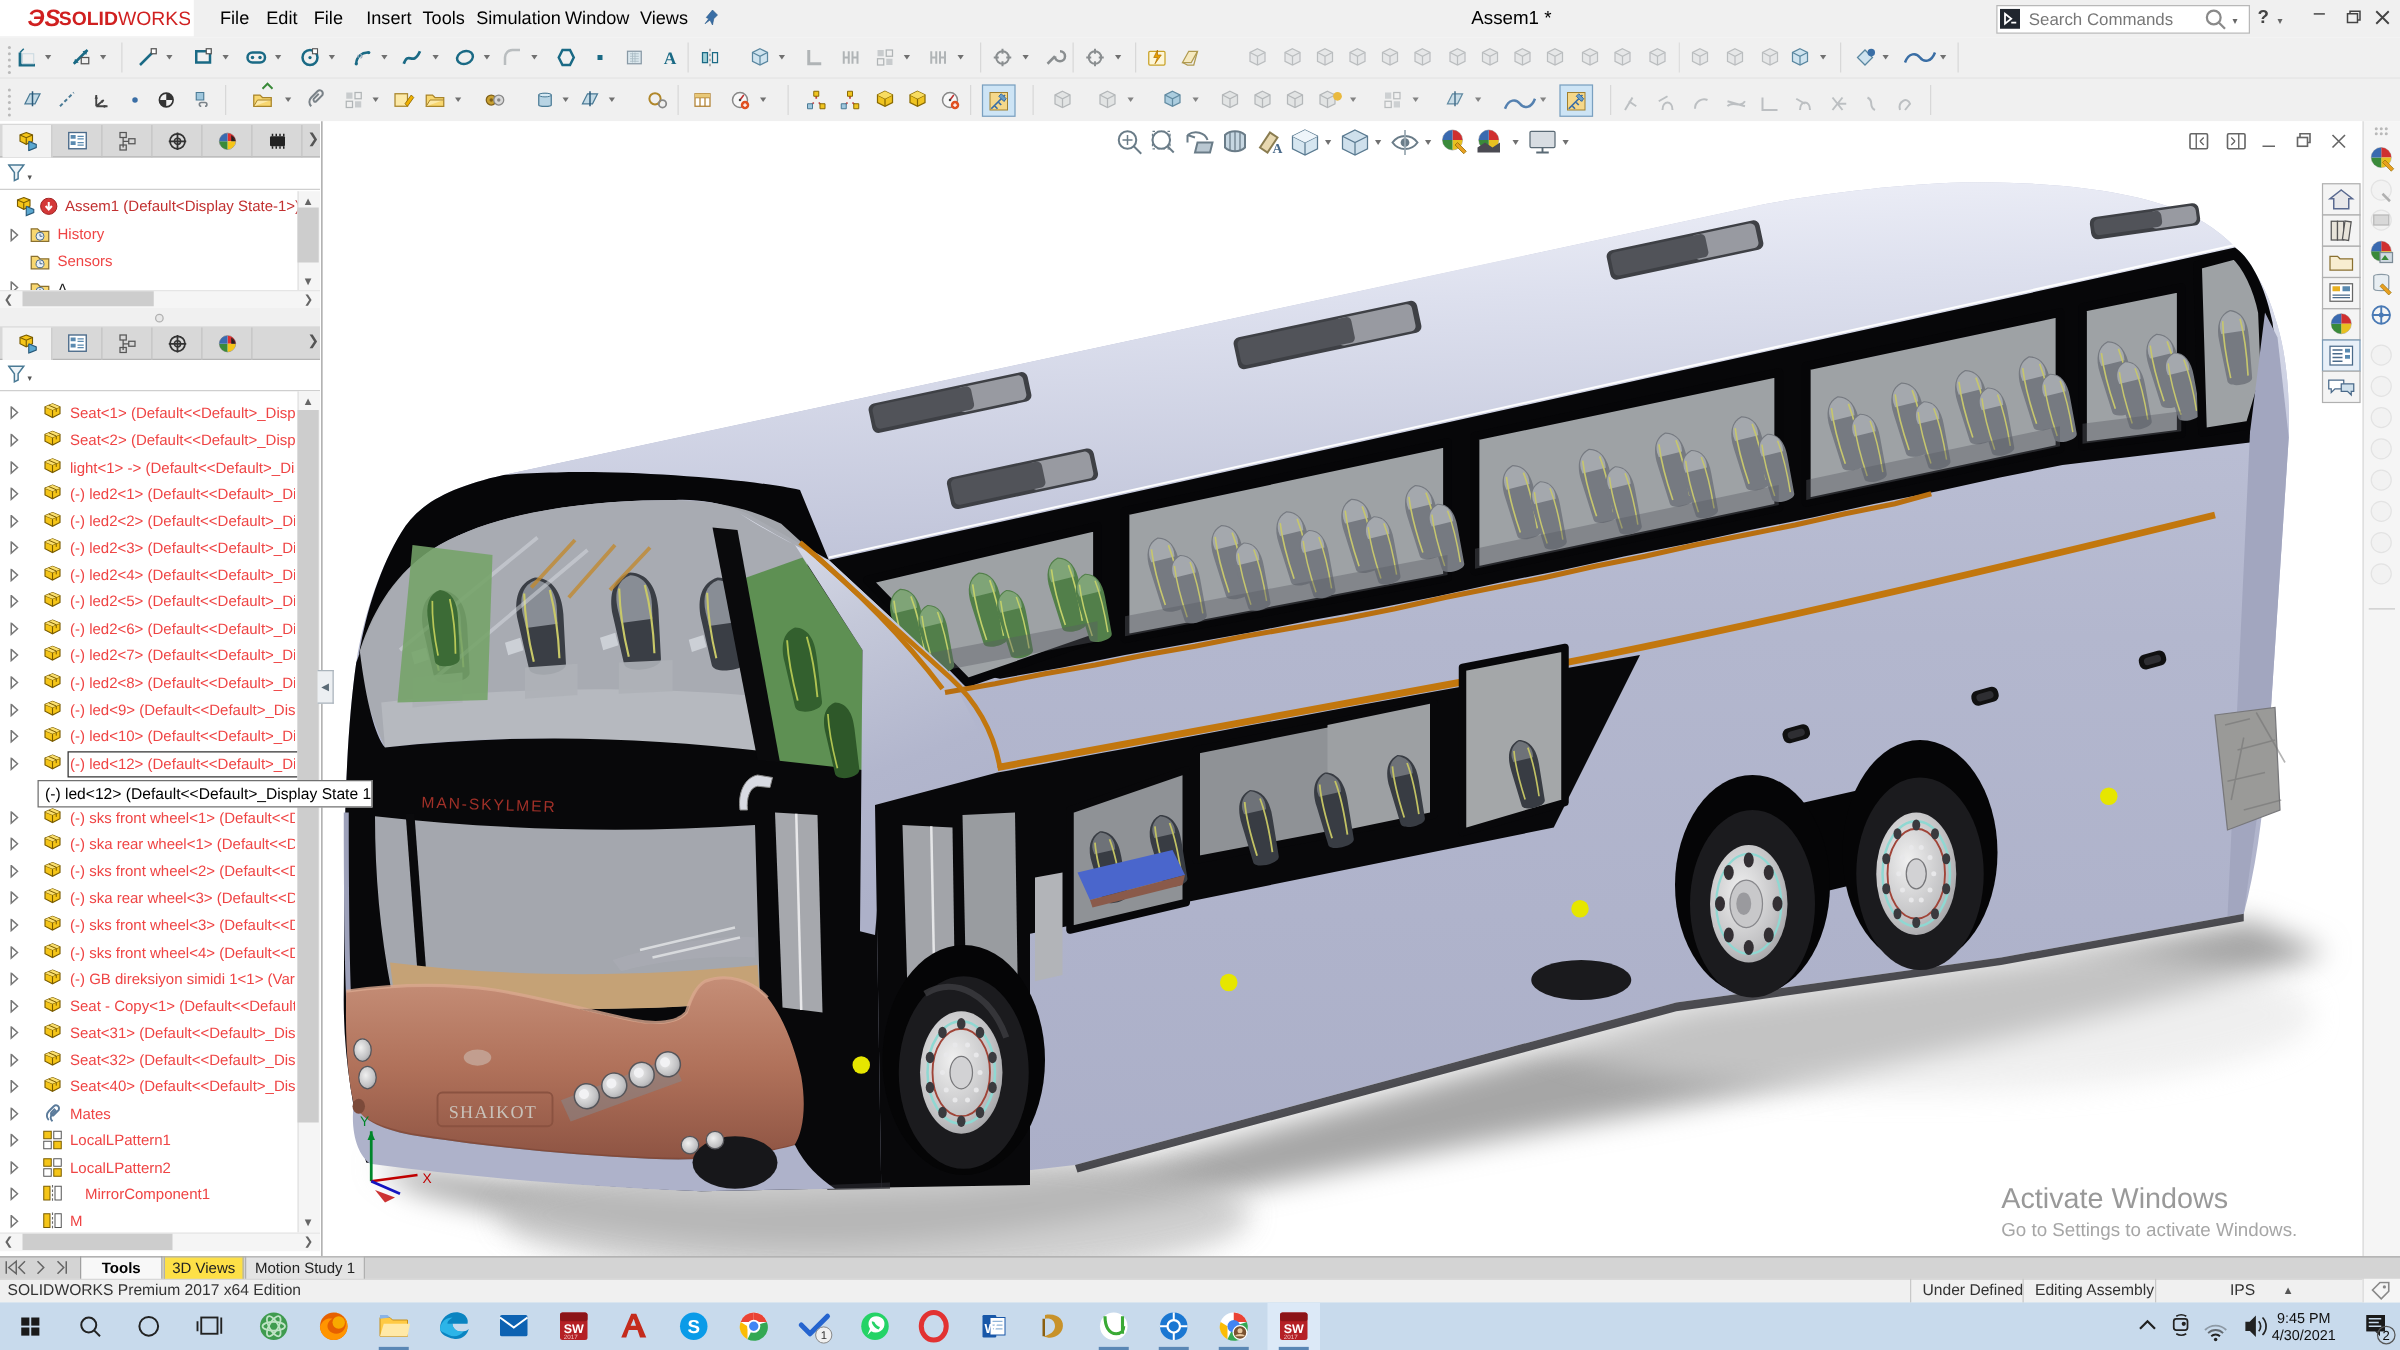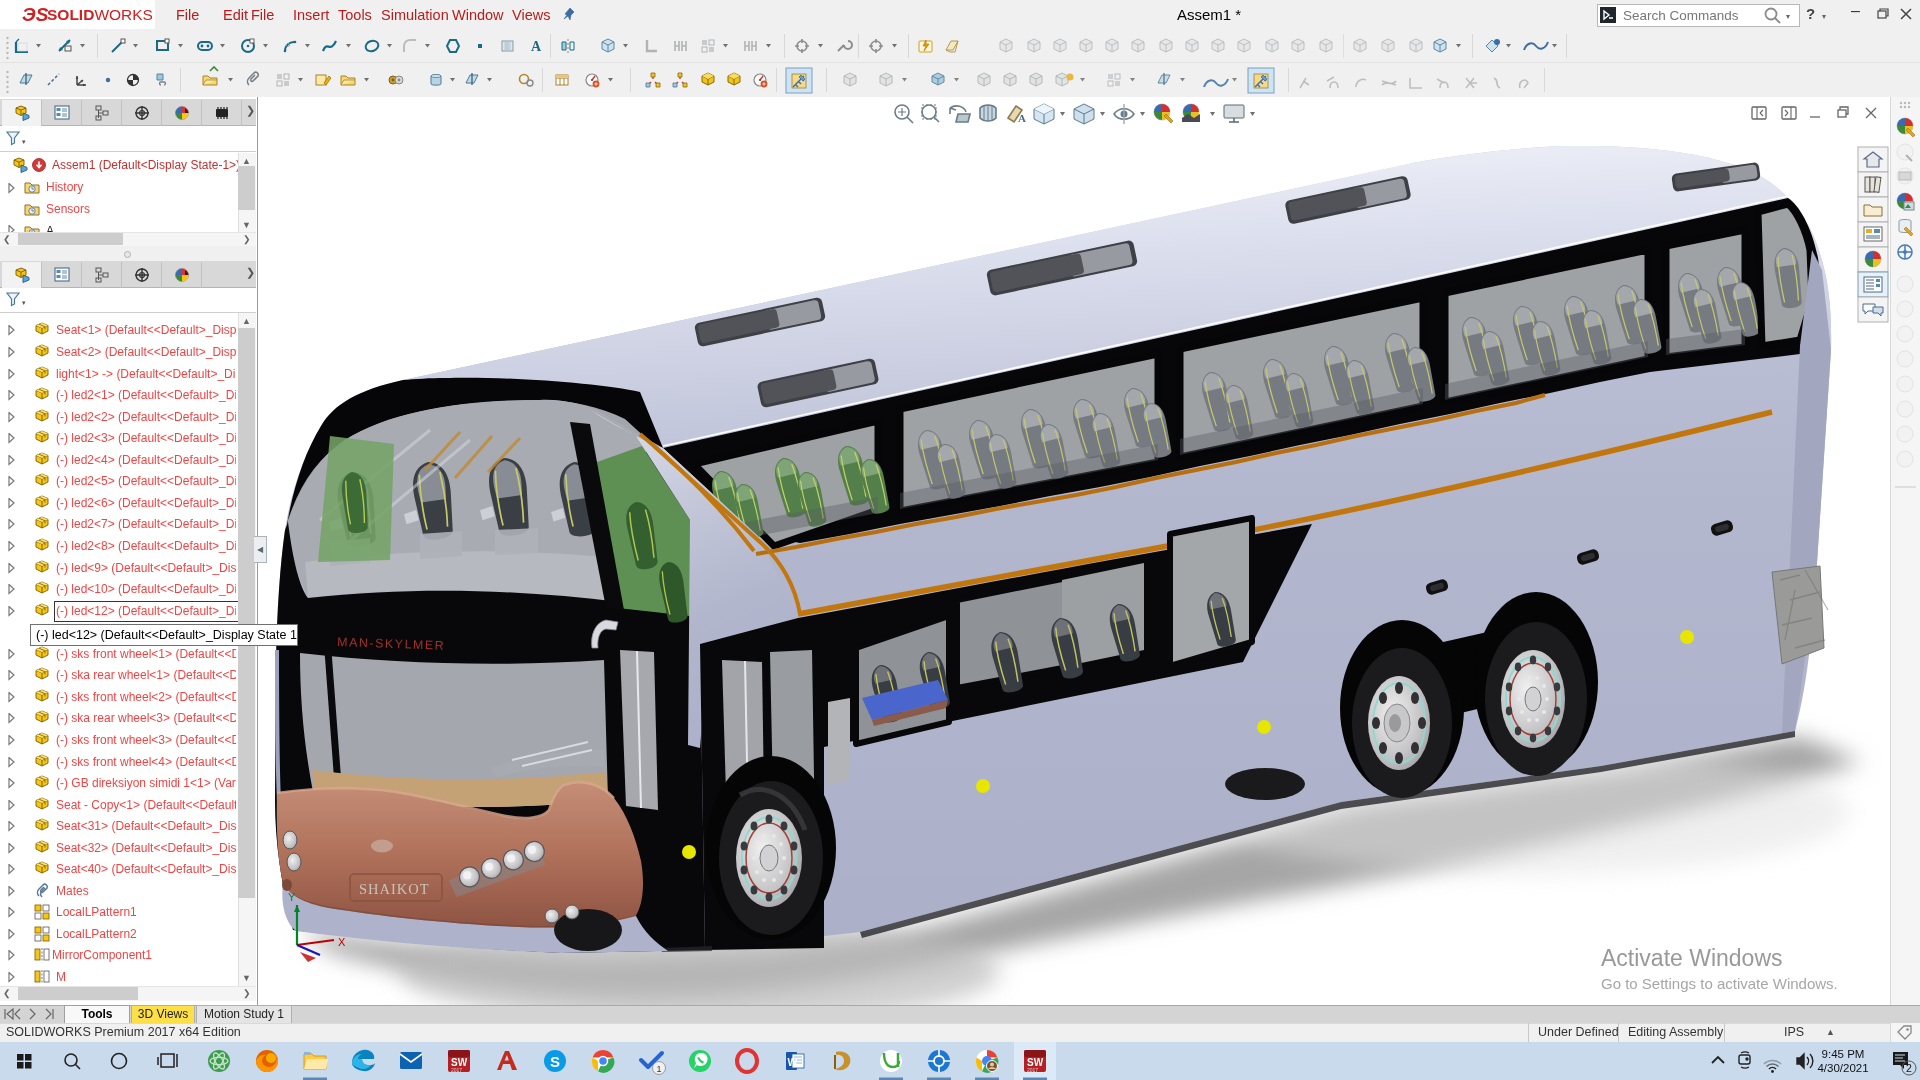--- a/index.html
+++ b/index.html
@@ -1,39 +1,39 @@
 <!DOCTYPE html>
 <html><head><meta charset="utf-8">
 <style>
 *{margin:0;padding:0;box-sizing:border-box}
 html,body{width:1920px;height:1080px;overflow:hidden;font-family:"Liberation Sans",sans-serif;background:#fff}
 .abs{position:absolute}
 #titlebar{left:0;top:0;width:1920px;height:30px;background:#f0f0f0}
 #logo{left:0;top:0;width:155px;height:29px;background:#fff}
-.menuitem{top:0;height:30px;line-height:30px;font-size:14.5px;color:#b91c1c}
+.menuitem{top:0;height:30px;line-height:30px;font-size:14.5px;color:#000000}
 #tb1{left:0;top:30px;width:1920px;height:33px;background:#f0f0f0;border-bottom:1px solid #e2e2e2}
 #tb2{left:0;top:63px;width:1920px;height:34px;background:#f0f0f0}
 #leftpanel{left:0;top:97px;width:258px;height:908px;background:#fff;border-right:1px solid #9a9a9a}
 #viewport{left:259px;top:97px;width:1631px;height:908px;background:#fff}
 .treerow{font-size:12px;color:#ef4444;white-space:nowrap;height:21px;line-height:21px}
 #tabsrow{left:0;top:1005px;width:1920px;height:18px;background:#d4d4d4}
 #statusbar{left:0;top:1023px;width:1920px;height:19px;background:#f0f0f0;border-top:1px solid #d9d9d9}
 #taskbar{left:0;top:1042px;width:1920px;height:38px;background:#c8daec}
 #rightstrip{left:1890px;top:97px;width:30px;height:945px;background:#f5f5f5;border-left:1px solid #d8d8d8}
 .winbtn{color:#555;font-size:14px}
 </style></head>
 <body>
 <div class="abs" id="titlebar"></div>
 <div class="abs" id="logo"></div>
 <svg class="abs" style="left:22px;top:4px" width="130" height="22" viewBox="0 0 130 22">
 <text x="0" y="17" font-size="19" font-weight="bold" font-style="italic" fill="#d02020" font-family="Liberation Sans">ЭS</text>
 <text x="25" y="16" font-size="15.5" font-weight="bold" fill="#d02020" font-family="Liberation Sans">SOLID<tspan font-weight="normal">WORKS</tspan></text>
 </svg>
 <div class="abs menuitem" style="left:176px">File</div>
-<div class="abs menuitem" style="left:223px">Edit</div>
+<div class="abs menuitem" style="left:213px">Edit</div>
 <div class="abs menuitem" style="left:251px">File</div>
 <div class="abs menuitem" style="left:293px">Insert</div>
 <div class="abs menuitem" style="left:338px">Tools</div>
 <div class="abs menuitem" style="left:381px">Simulation</div>
 <div class="abs menuitem" style="left:452px">Window</div>
 <div class="abs menuitem" style="left:512px">Views</div>
 <svg class="abs" style="left:561px;top:6px" width="18" height="18">
     <path d="M9 2 L13 6 L10 9 L9 14 L7 10 L3 13 L6 9 L4 8 Z" fill="#3a6ea5" stroke="#2a5a8a" stroke-width="0.5"></path>
   </svg>
 <div class="abs" style="left:1177px;top:0;height:30px;line-height:30px;font-size:15px">Assem1 *</div>
@@ -786,21 +786,21 @@
 <svg class="abs" style="left:34px;top:926px" width="17" height="16">
     <use href="#lpatic"></use>
   </svg>
 <div class="abs treerow" style="left:56px;top:924px;width:180px;overflow:hidden">LocalLPattern2</div>
 <svg class="abs" style="left:8px;top:950px" width="9" height="11">
     <use href="#arrowr"></use>
   </svg>
 <svg class="abs" style="left:34px;top:947px" width="17" height="16">
     <use href="#mirric"></use>
   </svg>
-<div class="abs treerow" style="left:52px;top:945px;width:180px;overflow:hidden">MirrorComponent1</div>
+<div class="abs treerow" style="left:68px;top:945px;width:180px;overflow:hidden">MirrorComponent1</div>
 <svg class="abs" style="left:8px;top:972px" width="9" height="11">
     <use href="#arrowr"></use>
   </svg>
 <svg class="abs" style="left:34px;top:969px" width="17" height="16">
     <use href="#mirric"></use>
   </svg>
 <div class="abs treerow" style="left:56px;top:967px;width:178px;overflow:hidden">M</div>
 <div class="abs" style="left:30px;top:624px;width:268px;height:22px;background:#fff;border:1px solid #707070;z-index:30;font-size:12.5px;line-height:21px;padding-left:5px;white-space:nowrap;overflow:hidden">(-) led&lt;12&gt;  (Default&lt;&lt;Default&gt;_Display State 1&gt;)</div>
 <div class="abs" style="left:238px;top:313px;width:18px;height:673px;background:#f5f5f5;border-left:1px solid #e0e0e0"></div>
 <div class="abs" style="left:242px;top:316px;font-size:9px;color:#666">▲</div>

